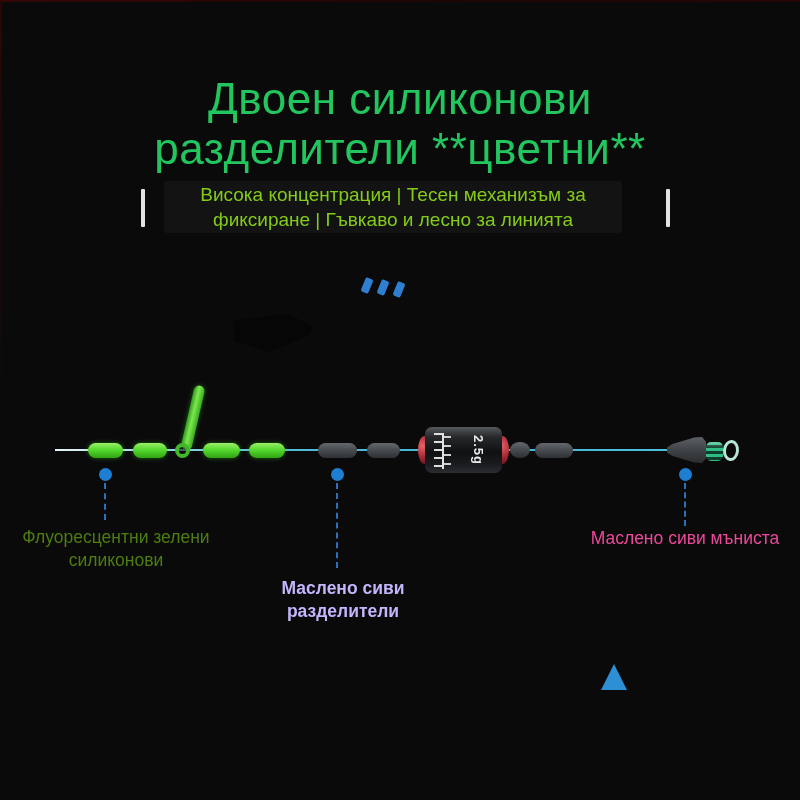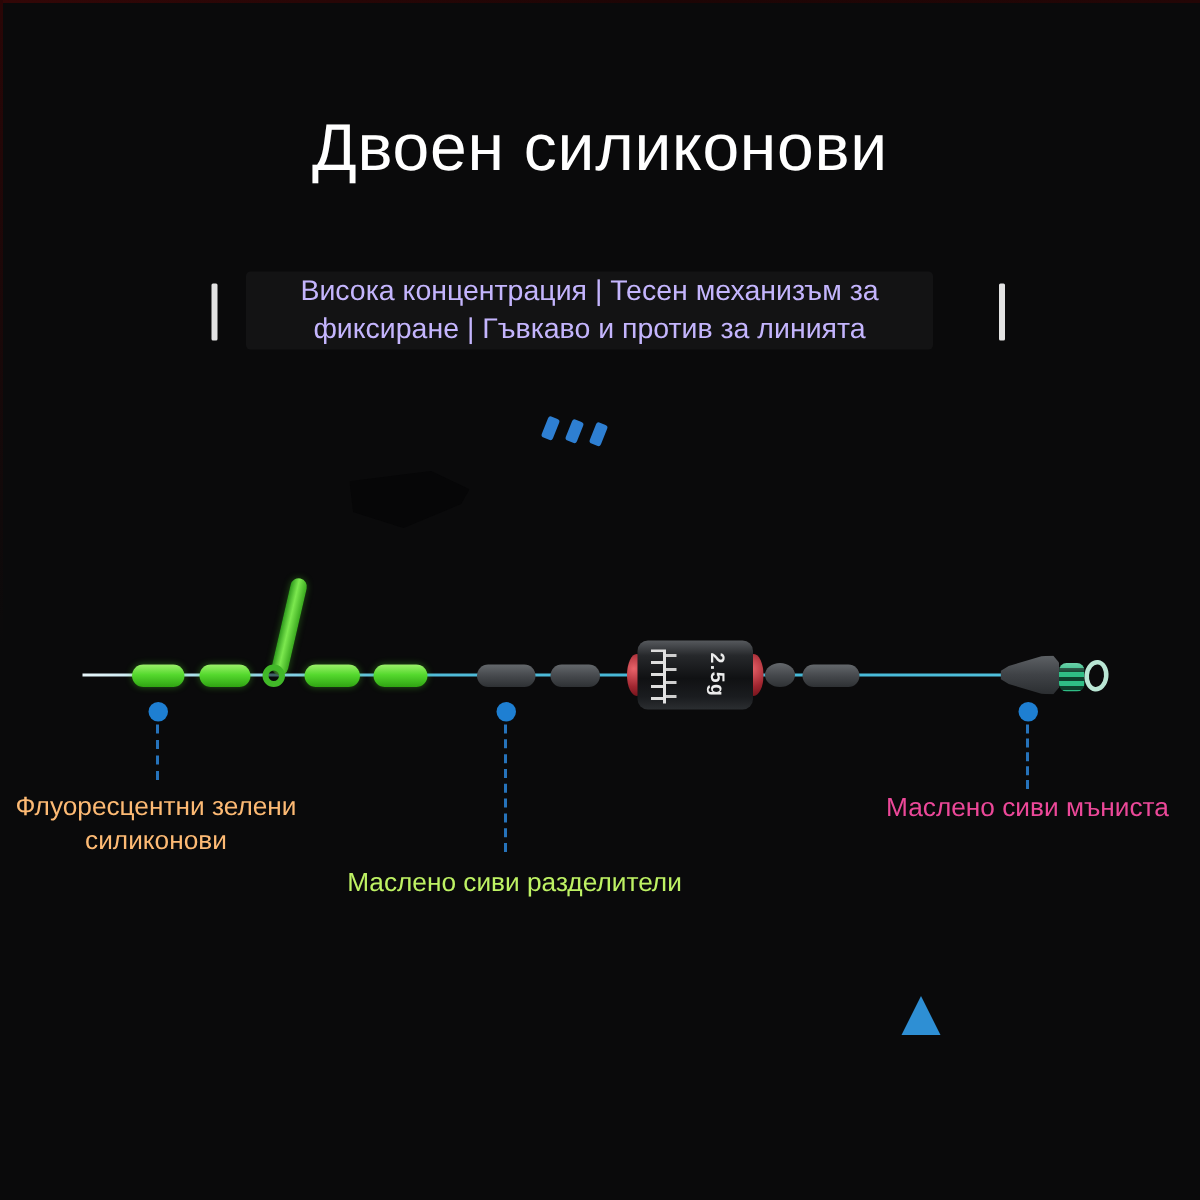--- a/index.html
+++ b/index.html
@@ -6,25 +6,25 @@
   .canvas{position:relative;width:800px;height:800px;background:#0a0a0b;overflow:hidden;
           font-family:"Liberation Sans","DejaVu Sans",sans-serif;}
 
   
   .edge-top{position:absolute;top:0;left:0;width:800px;height:2px;
             background:linear-gradient(90deg,#330707,#1d0505 55%,#240606);}
   .edge-left{position:absolute;top:0;left:0;width:2px;height:430px;
              background:linear-gradient(180deg,#2a0606,rgba(20,4,4,0));}
 
   
-  .title{position:absolute;top:74px;left:0;width:100%;text-align:center;color:#ffffff;
+  .title{position:absolute;top:74px;left:0;width:100%;text-align:center;color:#22c55e;
          font-size:44px;line-height:50px;font-weight:400;letter-spacing:.5px;}
   .subtitle-box{position:absolute;left:164px;top:181px;width:458px;height:52px;background:#131314;
                 border-radius:3px;display:flex;flex-direction:column;justify-content:center;}
-  .subtitle-box div{text-align:center;color:#c4b5fd;font-size:19px;line-height:25px;}
+  .subtitle-box div{text-align:center;color:#84cc16;font-size:19px;line-height:25px;}
   .vbar{position:absolute;top:189px;width:4px;height:38px;background:#e3e3e3;border-radius:1px;}
   .vbar.l{left:141px}.vbar.r{left:666px}
 
   
   .tick{position:absolute;width:8px;height:15px;background:#2e7fd2;border-radius:2px;
         transform:rotate(22deg);}
   .tick.t1{left:363px;top:278px}.tick.t2{left:379px;top:280px}.tick.t3{left:395px;top:282px}
 
   
   .dark-shape{position:absolute;left:233px;top:314px;width:80px;height:38px;background:#060607;
@@ -81,46 +81,47 @@
   
   .dot{position:absolute;width:13px;height:13px;border-radius:50%;background:#1e7fd2;}
   .dot.d1{left:99px;top:468px}.dot.d2{left:331px;top:468px}.dot.d3{left:679px;top:468px}
   .dash{position:absolute;width:0;border-left:2px dashed #2673bb;}
   .dash.d1{left:104px;top:483px;height:37px}
   .dash.d2{left:336px;top:483px;height:85px}
   .dash.d3{left:684px;top:483px;height:43px}
 
   
   .lbl{position:absolute;text-align:center;font-size:17.5px;line-height:23px;}
-  .lbl.green{left:4px;top:526px;width:200px;color:#fdba74;}
-  .lbl.mid{left:223px;top:577px;width:240px;color:#bef264;}
+  .lbl.green{left:16px;top:526px;width:200px;color:#4d7c0f;}
+  .lbl.mid{left:223px;top:577px;width:240px;color:#c4b5fd;font-weight:bold;}
   .lbl.right{left:575px;top:527px;width:220px;color:#ec4899;}
 
   
   .foot-tri{position:absolute;left:601px;top:664px;width:0;height:0;
             border-left:13px solid transparent;border-right:13px solid transparent;
             border-bottom:26px solid #2e8fd4;}
   .foot-txt{position:absolute;left:514px;top:706px;width:200px;text-align:center;
             color:#8b9096;font-size:14px;line-height:19px;}
 </style>
 </head>
 <body>
 
 <div class="canvas">
   <div class="edge-top"></div>
   <div class="edge-left"></div>
 
   <div class="title">
     <div>Двоен силиконови</div>
+    <div>разделители **цветни**</div>
   </div>
   <div class="vbar l"></div>
   <div class="vbar r"></div>
   <div class="subtitle-box">
     <div>Висока концентрация | Тесен механизъм за</div>
-    <div>фиксиране | Гъвкаво и против за линията</div>
+    <div>фиксиране | Гъвкаво и лесно за линията</div>
   </div>
 
   <div class="tick t1"></div>
   <div class="tick t2"></div>
   <div class="tick t3"></div>
   <div class="dark-shape"></div>
 
   <div class="fline"></div>
 
   <div class="stick"></div>

